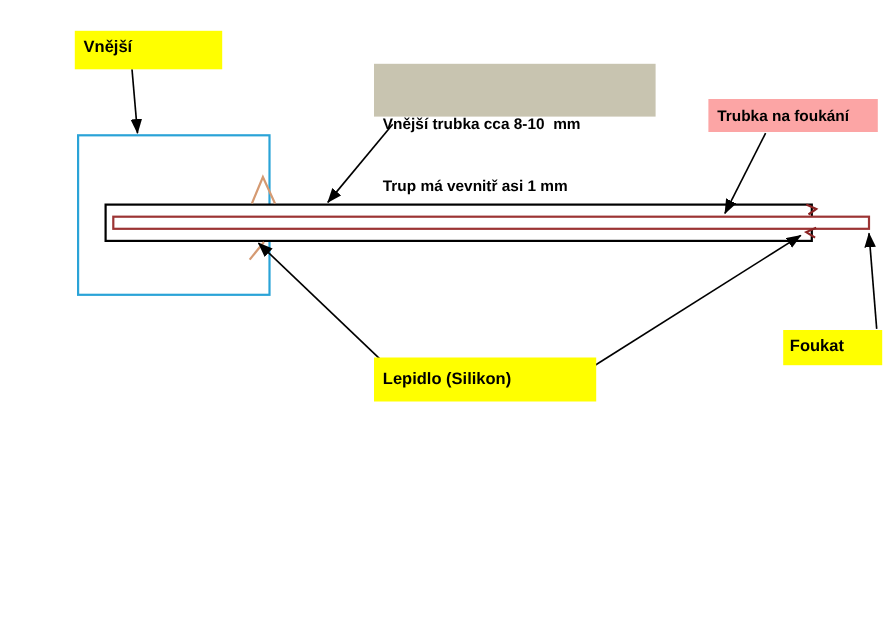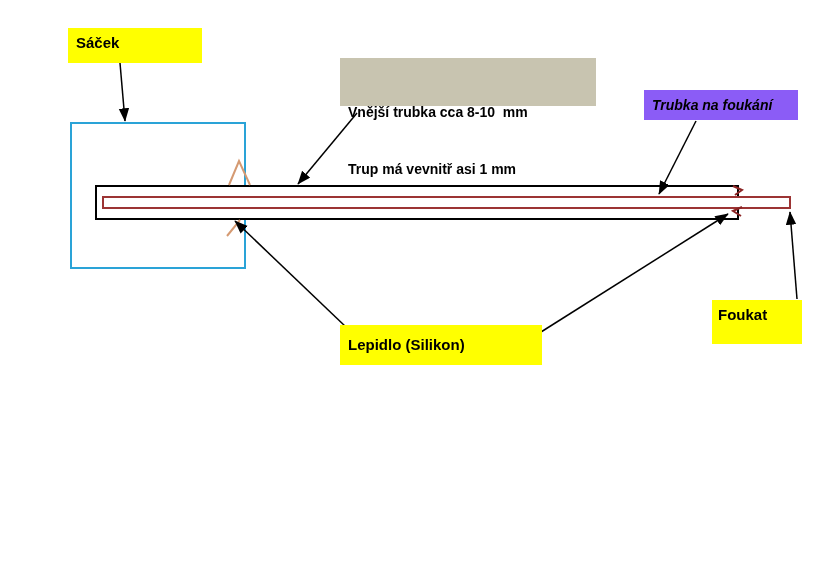--- a/index.html
+++ b/index.html
@@ -26,21 +26,21 @@
     position: absolute;
     box-sizing: border-box;
     font-weight: bold;
     color: #000000;
     font-size: 14px;
     line-height: 19px;
     white-space: pre;
   }
   .label-yellow { background: #ffff00; }
   .label-taupe  { background: #c8c4b0; }
-  .label-teal   { background: #8b5cf6; font-style: italic; }
+  .label-teal   { background: #fca5a5; }
 
   .bag-label {
     left: 68px; top: 28px;
     width: 134px; height: 35px;
     padding: 5px 0 0 8px;
     font-size: 15px;
   }
   .outer-tube-label {
     left: 340px; top: 58px;
     width: 256px; height: 48px;
@@ -52,21 +52,21 @@
     padding: 6px 0 0 8px;
   }
   .glue-label {
     left: 340px; top: 325px;
     width: 202px; height: 40px;
     padding: 10px 0 0 8px;
     font-size: 15px;
   }
   .blow-label {
     left: 712px; top: 300px;
-    width: 90px; height: 44px;
+    width: 90px; height: 32px;
     padding: 5px 0 0 6px;
     font-size: 15px;
   }
   .label-line { display: block; }
 </style>
 </head>
 <body>
 
 <div class="canvas">
 
@@ -90,21 +90,21 @@
     <polyline points="742,207 733,211 741,216" fill="none" stroke-width="2" stroke="#8b2424"></polyline>
 
     <line x1="120" y1="63" x2="125" y2="121" stroke="#000000" stroke-width="1.5" marker-end="url(#arrowhead)"></line>
     <line x1="357" y1="113" x2="298" y2="184" stroke="#000000" stroke-width="1.5" marker-end="url(#arrowhead)"></line>
     <line x1="696" y1="121" x2="659" y2="194" stroke="#000000" stroke-width="1.5" marker-end="url(#arrowhead)"></line>
     <line x1="346" y1="327" x2="235" y2="221" stroke="#000000" stroke-width="1.5" marker-end="url(#arrowhead)"></line>
     <line x1="541" y1="332" x2="728" y2="214" stroke="#000000" stroke-width="1.5" marker-end="url(#arrowhead)"></line>
     <line x1="797" y1="299" x2="790" y2="212" stroke="#000000" stroke-width="1.5" marker-end="url(#arrowhead)"></line>
   </svg>
 
-  <div class="label label-yellow bag-label">Sáček</div>
+  <div class="label label-yellow bag-label">Vnější</div>
 
   <div class="label label-taupe outer-tube-label">
     <span class="label-line">Vnější trubka cca 8-10  mm</span>
     <span class="label-line">Trup má vevnitř asi 1 mm</span>
   </div>
 
   <div class="label label-teal blow-tube-label">Trubka na foukání</div>
 
   <div class="label label-yellow glue-label">Lepidlo (Silikon)</div>
 

